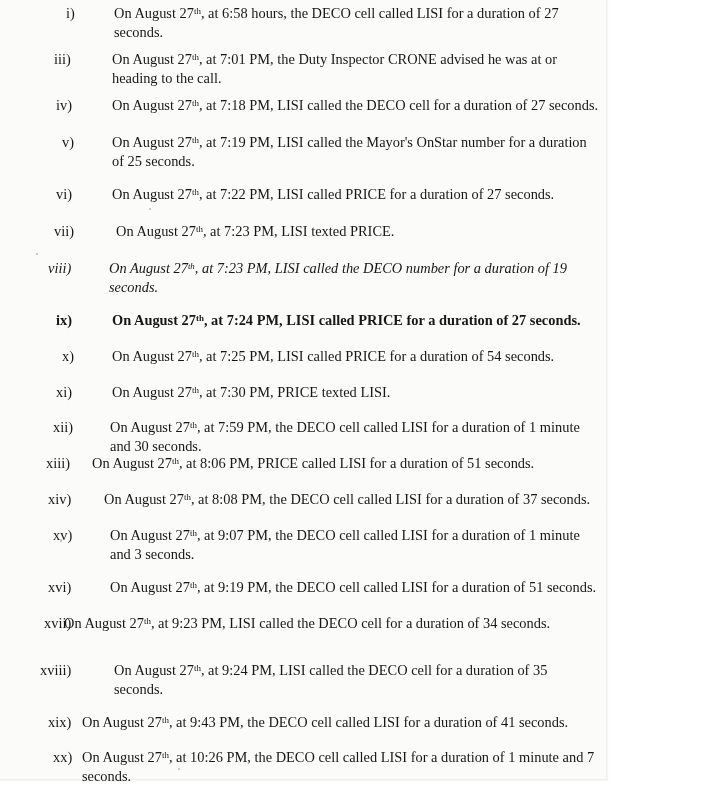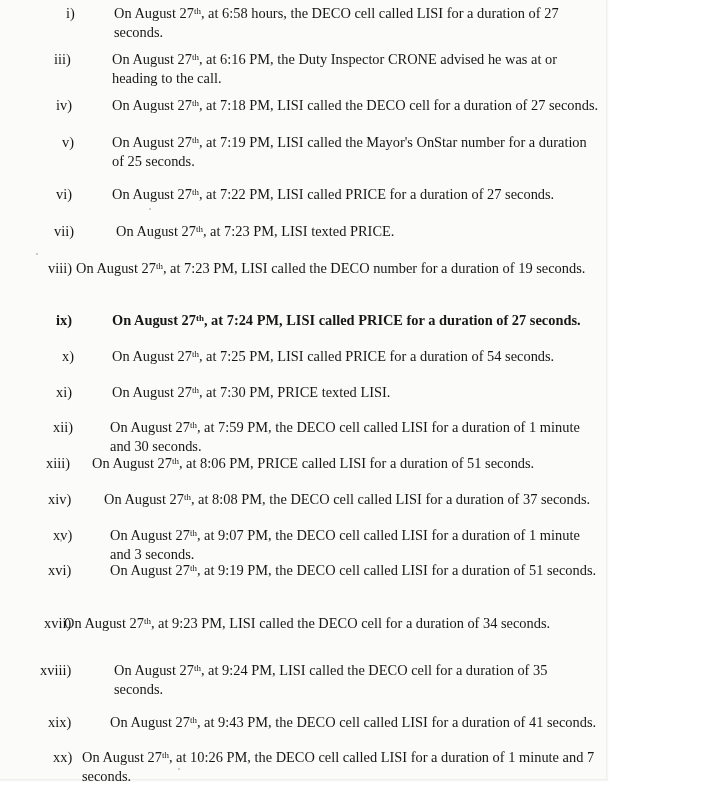--- a/index.html
+++ b/index.html
@@ -111,39 +111,39 @@
   <div id="scan-edge-right"></div>
   <div id="scan-edge-bottom"></div>
 
   <div id="list">
       <div class="item hang" style="top: 4px; left: 0px; width: 600px; padding-left: 114px; box-sizing: border-box;">
         <span class="marker" style="left: 66px;">i)</span>
         <span class="body-text"><span>On August 27</span><sup>th</sup><span>, at 6:58 hours, the DECO cell called LISI for a duration of 27 seconds.</span></span>
       </div>
       <div class="item hang" style="top: 50px; left: 0px; width: 600px; padding-left: 112px; box-sizing: border-box;">
         <span class="marker" style="left: 54px;">iii)</span>
-        <span class="body-text"><span>On August 27</span><sup>th</sup><span>, at 6:16 PM, the Duty Inspector CRONE advised he was at or heading to the call.</span></span>
+        <span class="body-text"><span>On August 27</span><sup>th</sup><span>, at 7:01 PM, the Duty Inspector CRONE advised he was at or heading to the call.</span></span>
       </div>
       <div class="item hang" style="top: 96px; left: 0px; width: 600px; padding-left: 112px; box-sizing: border-box;">
         <span class="marker" style="left: 56px;">iv)</span>
         <span class="body-text"><span>On August 27</span><sup>th</sup><span>, at 7:18 PM, LISI called the DECO cell for a duration of 27 seconds.</span></span>
       </div>
       <div class="item hang" style="top: 133px; left: 0px; width: 600px; padding-left: 112px; box-sizing: border-box;">
         <span class="marker" style="left: 62px;">v)</span>
         <span class="body-text"><span>On August 27</span><sup>th</sup><span>, at 7:19 PM, LISI called the Mayor's OnStar number for a duration of 25 seconds.</span></span>
       </div>
       <div class="item hang" style="top: 185px; left: 0px; width: 600px; padding-left: 112px; box-sizing: border-box;">
         <span class="marker" style="left: 56px;">vi)</span>
         <span class="body-text"><span>On August 27</span><sup>th</sup><span>, at 7:22 PM, LISI called PRICE for a duration of 27 seconds.</span></span>
       </div>
       <div class="item hang" style="top: 222px; left: 0px; width: 600px; padding-left: 116px; box-sizing: border-box;">
         <span class="marker" style="left: 54px;">vii)</span>
         <span class="body-text"><span>On August 27</span><sup>th</sup><span>, at 7:23 PM, LISI texted PRICE.</span></span>
       </div>
-      <div class="item hang" style="top: 259px; left: 0px; width: 600px; padding-left: 76px; box-sizing: border-box;">
+      <div class="item hang" style="top: 259px; left: 0px; width: 600px; padding-left: 109px; box-sizing: border-box; font-style: italic;">
         <span class="marker" style="left: 48px;">viii)</span>
         <span class="body-text"><span>On August 27</span><sup>th</sup><span>, at 7:23 PM, LISI called the DECO number for a duration of 19 seconds.</span></span>
       </div>
       <div class="item hang" style="top: 311px; left: 0px; width: 600px; padding-left: 112px; box-sizing: border-box; font-weight: bold;">
         <span class="marker" style="left: 56px;">ix)</span>
         <span class="body-text"><span>On August 27</span><sup>th</sup><span>, at 7:24 PM, LISI called PRICE for a duration of 27 seconds.</span></span>
       </div>
       <div class="item hang" style="top: 347px; left: 0px; width: 600px; padding-left: 112px; box-sizing: border-box;">
         <span class="marker" style="left: 62px;">x)</span>
         <span class="body-text"><span>On August 27</span><sup>th</sup><span>, at 7:25 PM, LISI called PRICE for a duration of 54 seconds.</span></span>
@@ -161,33 +161,33 @@
         <span class="body-text"><span>On August 27</span><sup>th</sup><span>, at 8:06 PM, PRICE called LISI for a duration of 51 seconds.</span></span>
       </div>
       <div class="item hang" style="top: 490px; left: 0px; width: 600px; padding-left: 104px; box-sizing: border-box;">
         <span class="marker" style="left: 48px;">xiv)</span>
         <span class="body-text"><span>On August 27</span><sup>th</sup><span>, at 8:08 PM, the DECO cell called LISI for a duration of 37 seconds.</span></span>
       </div>
       <div class="item hang" style="top: 526px; left: 0px; width: 600px; padding-left: 110px; box-sizing: border-box;">
         <span class="marker" style="left: 53px;">xv)</span>
         <span class="body-text"><span>On August 27</span><sup>th</sup><span>, at 9:07 PM, the DECO cell called LISI for a duration of 1 minute and 3 seconds.</span></span>
       </div>
-      <div class="item hang" style="top: 561px; left: 0px; width: 600px; padding-left: 110px; box-sizing: border-box;">
+      <div class="item hang" style="top: 578px; left: 0px; width: 600px; padding-left: 110px; box-sizing: border-box;">
         <span class="marker" style="left: 48px;">xvi)</span>
         <span class="body-text"><span>On August 27</span><sup>th</sup><span>, at 9:19 PM, the DECO cell called LISI for a duration of 51 seconds.</span></span>
       </div>
       <div class="item hang" style="top: 614px; left: 0px; width: 600px; padding-left: 64px; box-sizing: border-box;">
         <span class="marker" style="left: 44px;">xvii)</span>
         <span class="body-text"><span>On August 27</span><sup>th</sup><span>, at 9:23 PM, LISI called the DECO cell for a duration of 34 seconds.</span></span>
       </div>
       <div class="item hang" style="top: 661px; left: 0px; width: 600px; padding-left: 114px; box-sizing: border-box;">
         <span class="marker" style="left: 40px;">xviii)</span>
         <span class="body-text"><span>On August 27</span><sup>th</sup><span>, at 9:24 PM, LISI called the DECO cell for a duration of 35 seconds.</span></span>
       </div>
-      <div class="item hang" style="top: 713px; left: 0px; width: 600px; padding-left: 110px; box-sizing: border-box;">
+      <div class="item hang" style="top: 713px; left: 0px; width: 600px; padding-left: 82px; box-sizing: border-box;">
         <span class="marker" style="left: 48px;">xix)</span>
         <span class="body-text"><span>On August 27</span><sup>th</sup><span>, at 9:43 PM, the DECO cell called LISI for a duration of 41 seconds.</span></span>
       </div>
       <div class="item hang" style="top: 748px; left: 0px; width: 600px; padding-left: 82px; box-sizing: border-box;">
         <span class="marker" style="left: 53px;">xx)</span>
         <span class="body-text"><span>On August 27</span><sup>th</sup><span>, at 10:26 PM, the DECO cell called LISI for a duration of 1 minute and 7 seconds.</span></span>
       </div>
     </div>
 
   <div class="speck" style="left:149px; top:208px; width:2px; height:2px;"></div>

